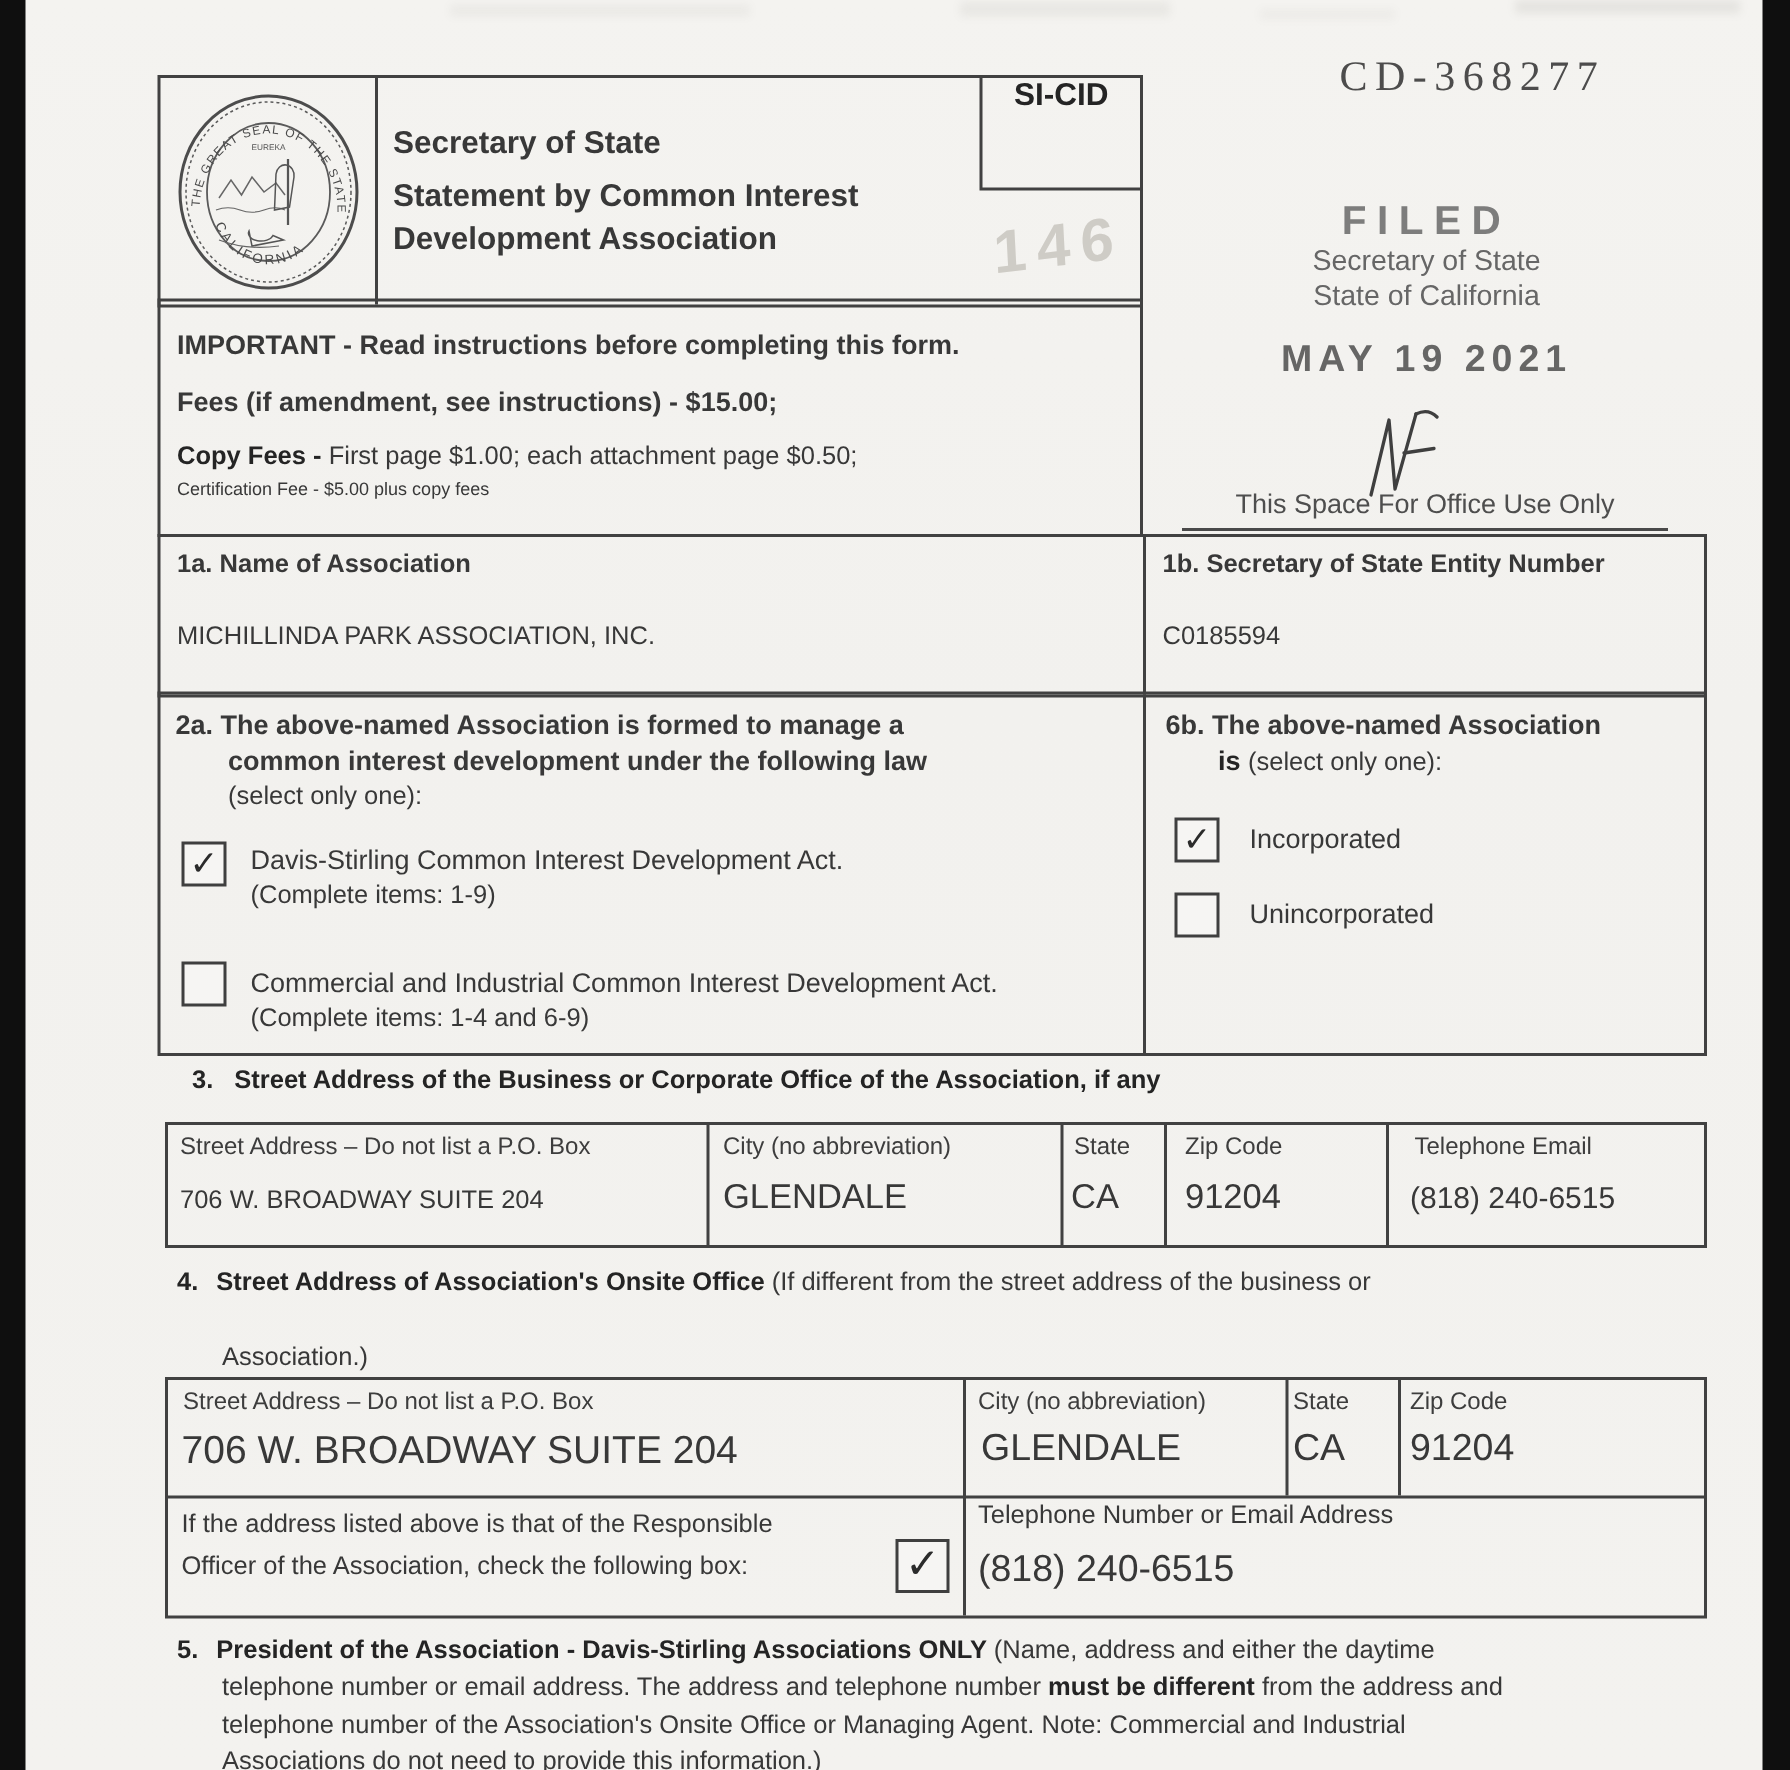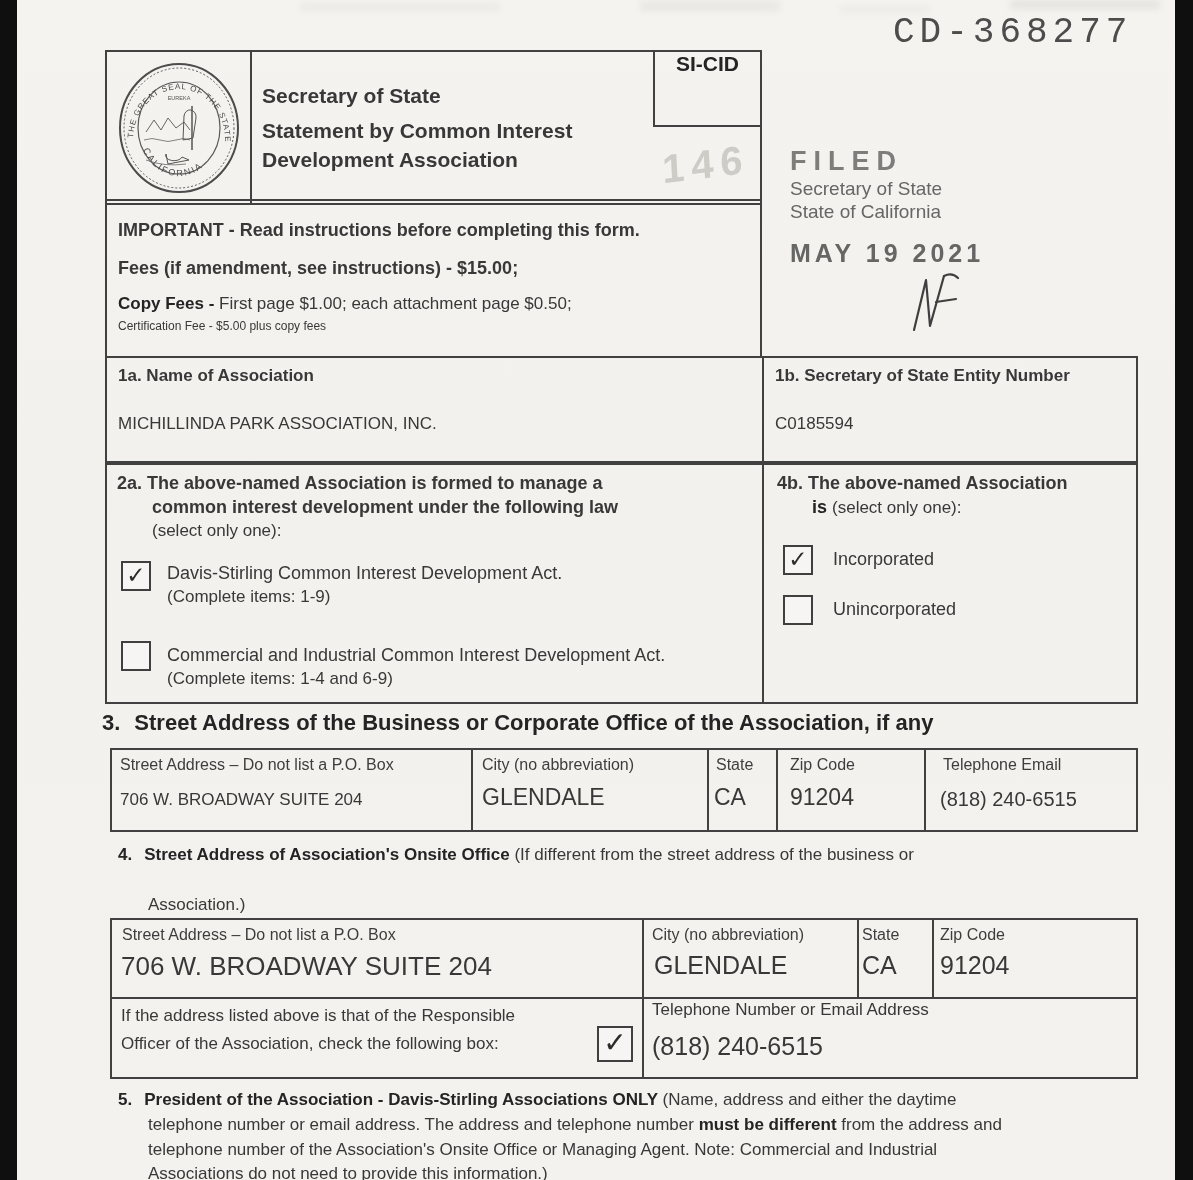--- a/index.html
+++ b/index.html
@@ -11,25 +11,25 @@
   .b{font-weight:bold;color:#242424;}
   .box{position:absolute;border:2px solid #414141;background:transparent;}
   .vline{position:absolute;top:0;bottom:0;border-left:2px solid #414141;}
   .hline{position:absolute;left:0;right:0;border-top:2px solid #414141;}
   .txt{position:absolute;white-space:nowrap;color:#383838;}
   .lbl{font-size:16px;color:#3d3d3d;}
   .cb{position:absolute;width:26px;height:26px;border:2px solid #3f3f3f;background:#f6f5f3;
       display:flex;align-items:center;justify-content:center;}
   .cb span{font-size:23px;line-height:1;color:#2b2b2b;transform:translateY(-1px);}
   .smudge{position:absolute;background:#7a786f;filter:blur(3px);}
-  #cd-stamp{font-family:Liberation Mono, monospace;font-size:36px;letter-spacing:5px;
-            color:#363636;opacity:.88;}
+  #cd-stamp{font-family:Liberation Serif, serif;font-size:28px;letter-spacing:5px;
+            color:#363636;opacity:.88;margin-top:24px;}
   #stamp-146{font-size:40px;color:#c6c3bc;letter-spacing:7px;transform:rotate(-7deg) skewX(-4deg);
              font-weight:bold;opacity:.8;}
-  #filed-block{position:absolute;left:790px;top:146px;width:322px;}
+  #filed-block{position:absolute;left:790px;top:132px;width:322px;text-align:center;}
   #filed-word{font-size:27px;font-weight:bold;letter-spacing:7px;color:#696969;opacity:.85;}
   #filed-l1,#filed-l2{font-size:19px;color:#666;margin-top:1px;}
   #filed-date{font-size:25px;font-weight:bold;letter-spacing:4px;color:#575757;margin-top:16px;opacity:.9;}
   #office-use{position:absolute;left:788px;top:326px;width:324px;text-align:center;
               font-size:18px;color:#4e4e4e;border-bottom:2px solid #4a4a4a;padding-bottom:5px;}
 </style>
 </head>
 <body>
 
 <div id="scan">
@@ -82,20 +82,21 @@
     <div id="filed-l1">Secretary of State</div>
     <div id="filed-l2">State of California</div>
     <div id="filed-date">MAY 19 2021</div>
   </div>
 
   <svg class="abs" style="left:900px;top:272px;" width="70" height="64" viewBox="0 0 70 64">
     <path d="M14 58 L26 8 L30 54 L44 4" stroke="#3f3f3f" fill="none" stroke-width="2.2" stroke-linecap="round" stroke-linejoin="round"></path>
     <path d="M44 4 Q52 0 58 6" stroke="#3f3f3f" fill="none" stroke-width="2.2" stroke-linecap="round"></path>
     <path d="M36 30 L56 27" stroke="#3f3f3f" fill="none" stroke-width="2.2" stroke-linecap="round"></path>
   </svg>
+  <div id="office-use">This Space For Office Use Only</div>
 
   <div class="box" style="left:105px;top:199px;width:653px;height:155px;"></div>
   <div class="txt b" style="left:118px;top:220px;font-size:18px;">IMPORTANT - Read instructions before completing this form.</div>
   <div class="txt b" style="left:118px;top:258px;font-size:18px;">Fees (if amendment, see instructions) - $15.00;</div>
   <div class="txt" style="left:118px;top:294px;font-size:17px;"><span class="b">Copy Fees - </span><span>First page $1.00; each attachment page $0.50;</span></div>
   <div class="txt" style="left:118px;top:319px;font-size:12px;">Certification Fee - $5.00 plus copy fees</div>
 
   <div class="box" style="left:105px;top:356px;width:1029px;height:105px;">
     <div class="vline" style="left:655px;"></div>
   </div>
@@ -115,32 +116,32 @@
   <div class="cb" style="left:121px;top:561px;">
       <span>✓</span>
     </div>
   <div class="txt" style="left:167px;top:563px;font-size:18px;">Davis-Stirling Common Interest Development Act.</div>
   <div class="txt" style="left:167px;top:587px;font-size:17px;">(Complete items: 1-9)</div>
 
   <div class="cb" style="left:121px;top:641px;"></div>
   <div class="txt" style="left:167px;top:645px;font-size:18px;">Commercial and Industrial Common Interest Development Act.</div>
   <div class="txt" style="left:167px;top:669px;font-size:17px;">(Complete items: 1-4 and 6-9)</div>
 
-  <div class="txt b" style="left:777px;top:473px;font-size:18px;">4b. The above-named Association</div>
+  <div class="txt b" style="left:777px;top:473px;font-size:18px;">6b. The above-named Association</div>
   <div class="txt" style="left:812px;top:497px;font-size:17px;"><span class="b" style="font-size:18px;">is </span><span>(select only one):</span></div>
 
   <div class="cb" style="left:783px;top:545px;">
       <span>✓</span>
     </div>
   <div class="txt" style="left:833px;top:549px;font-size:18px;">Incorporated</div>
 
   <div class="cb" style="left:783px;top:595px;"></div>
   <div class="txt" style="left:833px;top:599px;font-size:18px;">Unincorporated</div>
 
-  <div class="txt" style="left:102px;top:710px;font-size:22px;text-align:center;"><span class="b">3.</span><span style="display:inline-block;width:14px;"></span><span class="b">Street Address of the Business or Corporate Office of the Association, if any</span></div>
+  <div class="txt" style="left:128px;top:710px;font-size:17px;text-align:center;"><span class="b">3.</span><span style="display:inline-block;width:14px;"></span><span class="b">Street Address of the Business or Corporate Office of the Association, if any</span></div>
 
   <div class="box" style="left:110px;top:748px;width:1024px;height:80px;">
     <div class="vline" style="left:359px;"></div>
     <div class="vline" style="left:595px;"></div>
     <div class="vline" style="left:664px;"></div>
     <div class="vline" style="left:812px;"></div>
   </div>
   <div class="txt lbl" style="left:120px;top:756px;">Street Address – Do not list a P.O. Box</div>
   <div class="txt lbl" style="left:482px;top:756px;">City (no abbreviation)</div>
   <div class="txt lbl" style="left:716px;top:756px;">State</div>

